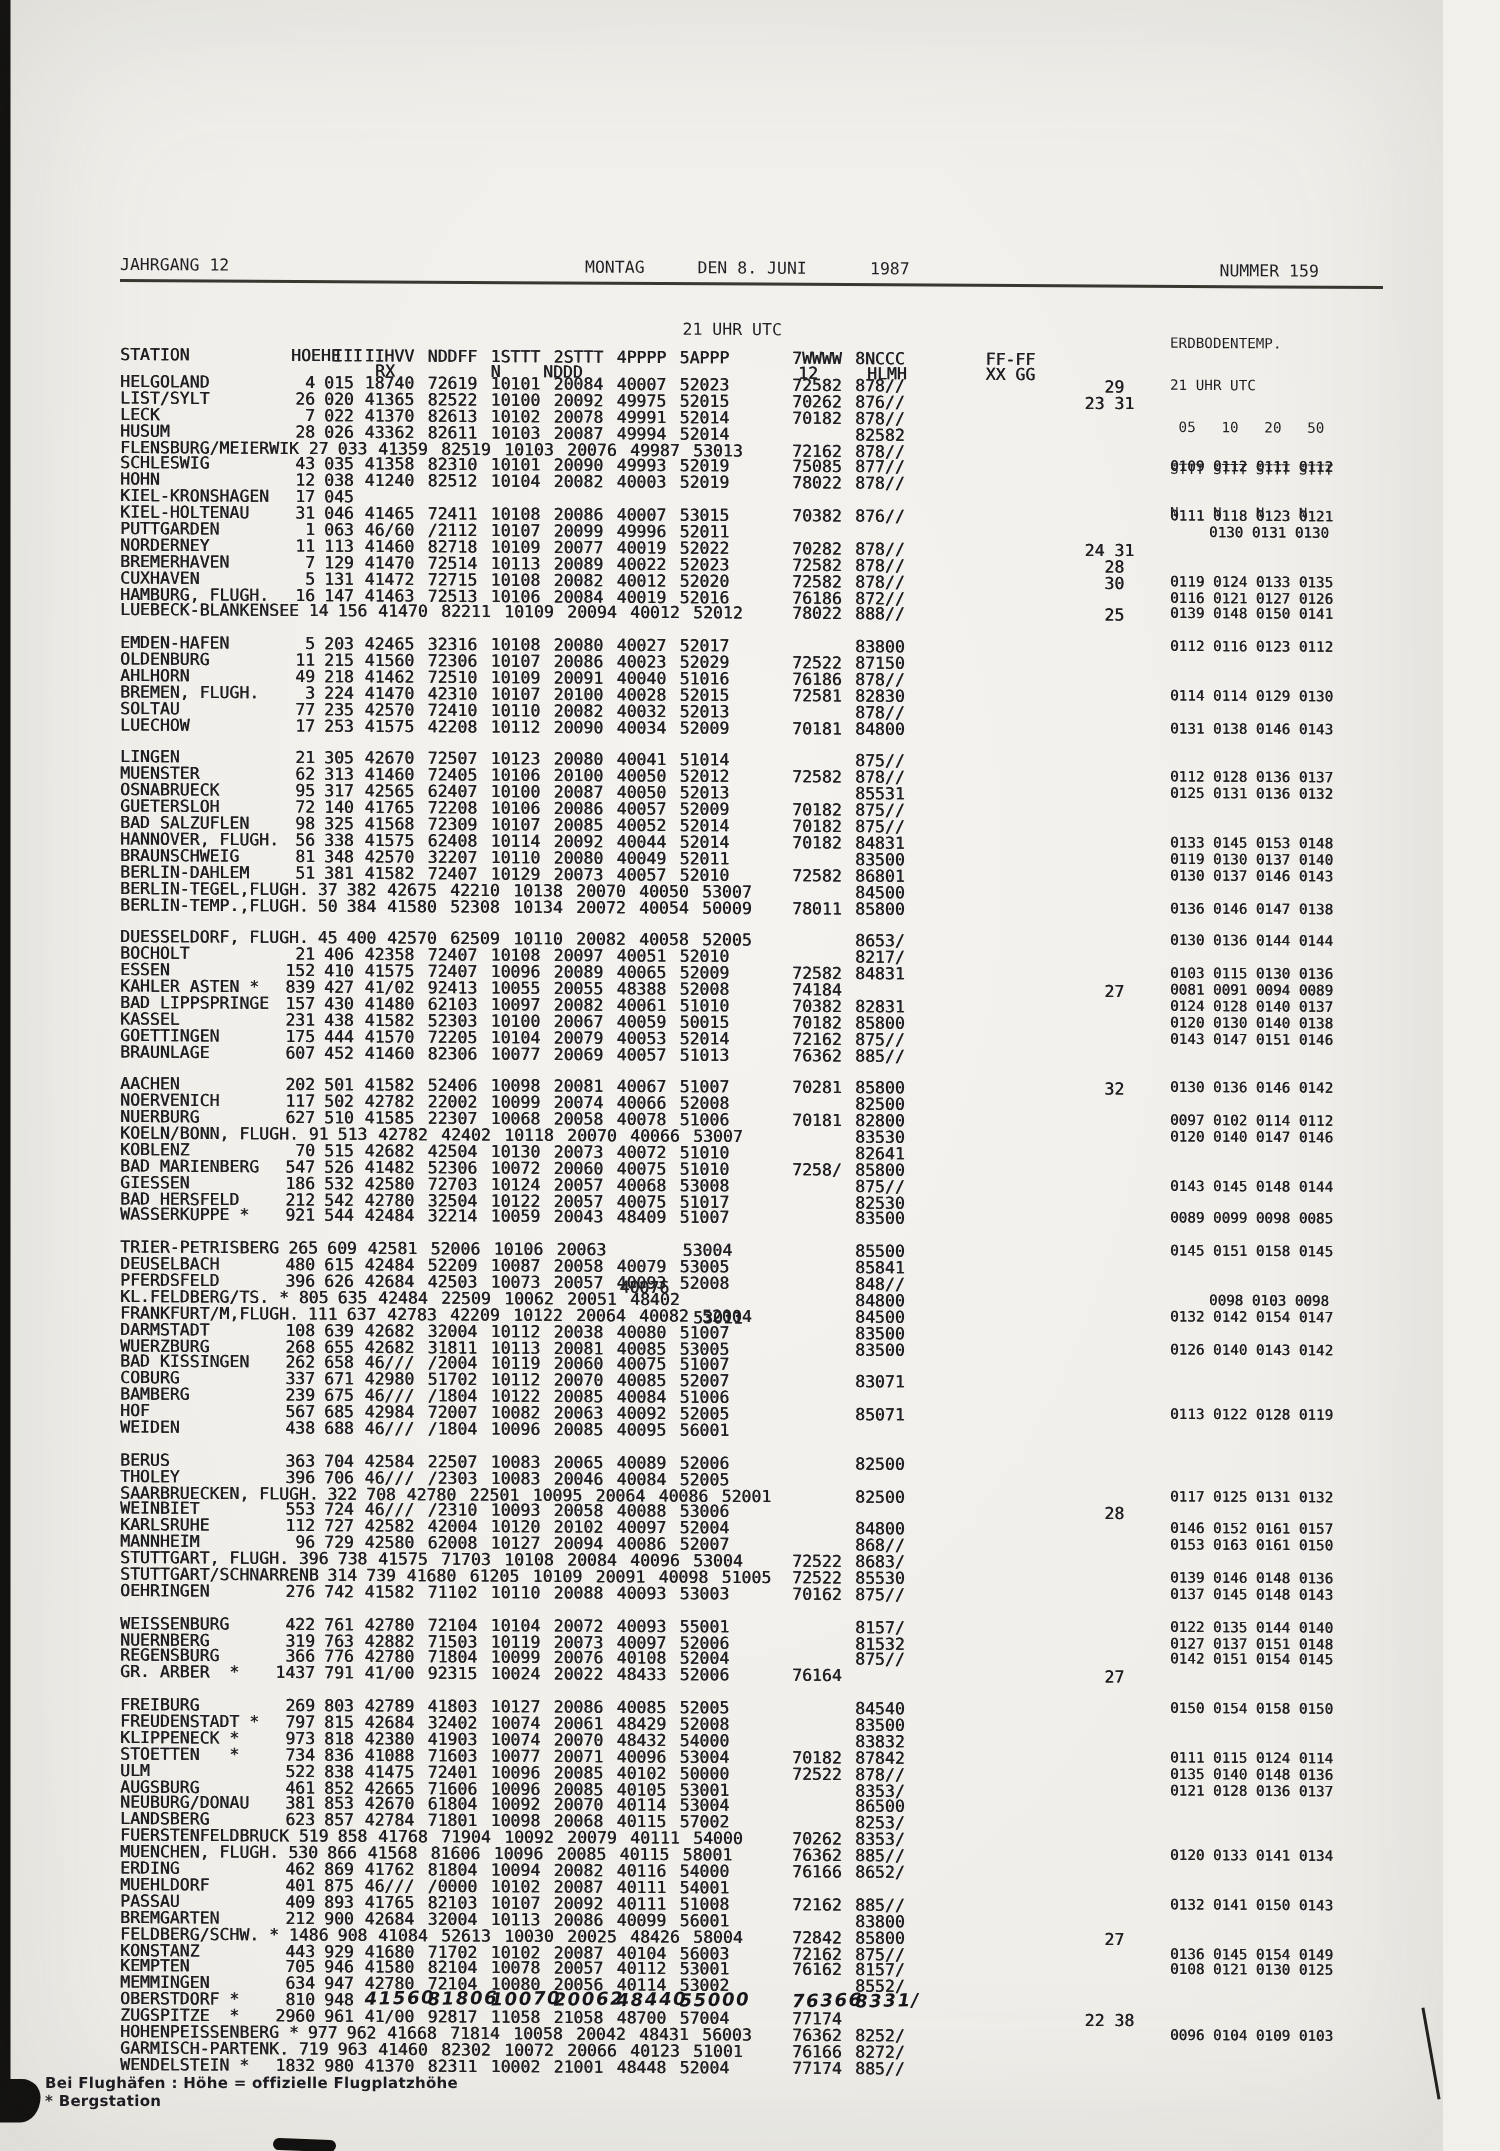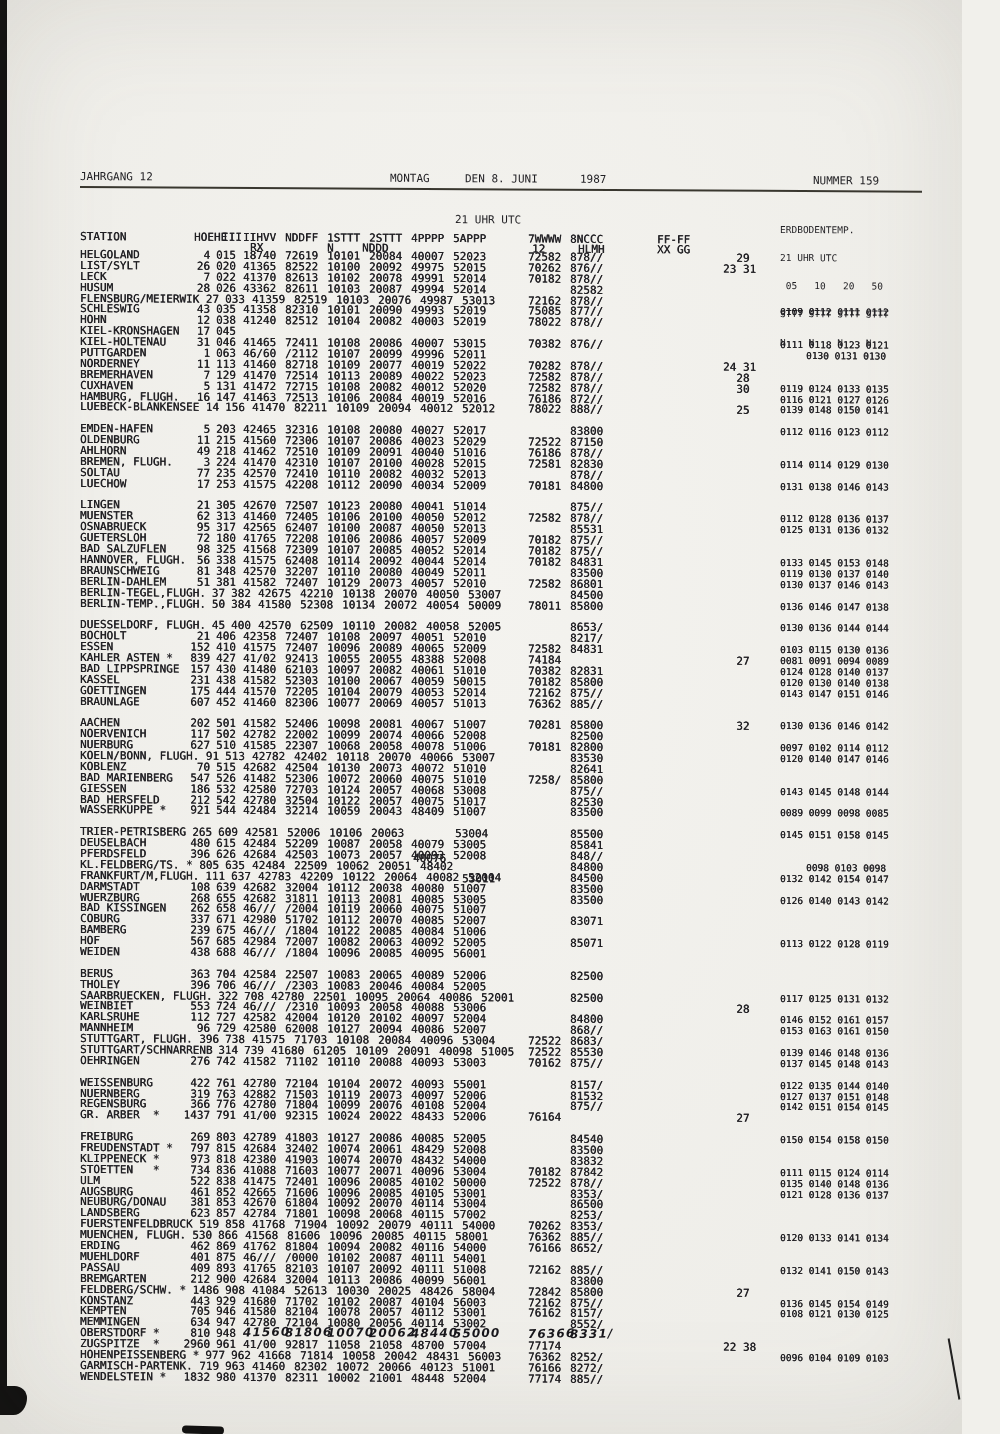--- a/index.html
+++ b/index.html
@@ -418,21 +418,21 @@
           <span class="cell c-g2">10100</span>
           <span class="cell c-g3">20087</span>
           <span class="cell c-g4">40050</span>
           <span class="cell c-g5">52013</span>
           <span class="cell c-c">85531</span>
           <span class="cell c-e">0125 0131 0136 0132</span>
         </div>
         <div class="row">
           <span class="cell c-name">GUETERSLOH</span>
           <span class="cell c-h">72</span>
-          <span class="cell c-i">180</span>
+          <span class="cell c-i">140</span>
           <span class="cell c-g0">41765</span>
           <span class="cell c-g1">72208</span>
           <span class="cell c-g2">10106</span>
           <span class="cell c-g3">20086</span>
           <span class="cell c-g4">40057</span>
           <span class="cell c-g5">52009</span>
           <span class="cell c-w">70182</span>
           <span class="cell c-c">875//</span>
         </div>
         <div class="row">
@@ -1354,18 +1354,22 @@
           <span class="cell c-g2">10002</span>
           <span class="cell c-g3">21001</span>
           <span class="cell c-g4">48448</span>
           <span class="cell c-g5">52004</span>
           <span class="cell c-w">77174</span>
           <span class="cell c-c">885//</span>
         </div>
       </div>
   </div>
 
+  <div class="footer">
+    <div>Bei Flughäfen : Höhe = offizielle Flugplatzhöhe</div>
+    <div>* Bergstation</div>
+  </div>
 
   <div class="artifact a-blob"></div>
   <div class="artifact a-smear"></div>
   <div class="artifact a-rline"></div>
   <div class="artifact a-wedge"></div>
 </div>
 
 </body></html>

